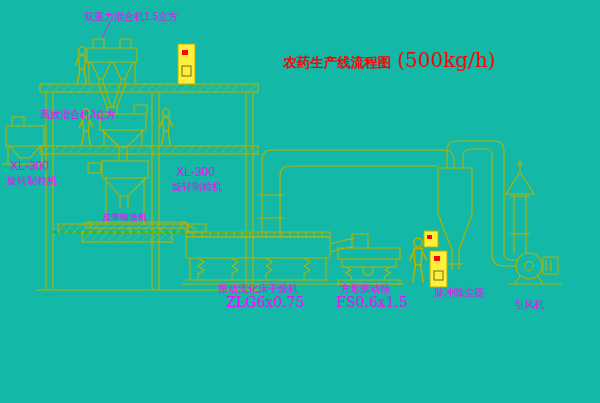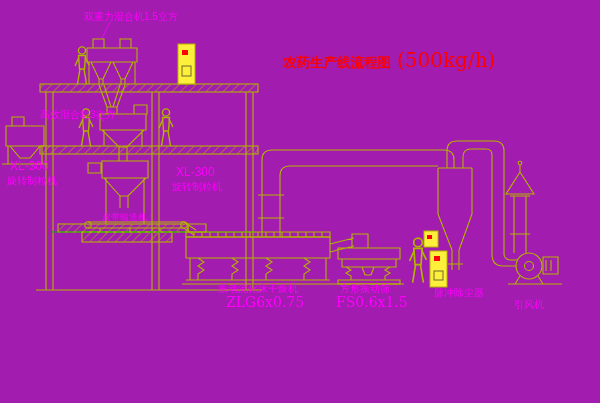--- a/index.html
+++ b/index.html
@@ -1,16 +1,16 @@
 <!DOCTYPE html>
 <html><head>
 <meta charset="utf-8">
 <style>
   html,body{margin:0;padding:0;background:#ffffff;}
-  #stage{position:relative;width:600px;height:403px;background:#a21caf;overflow:hidden;}
+  #stage{position:relative;width:600px;height:403px;background:#14b8a6;overflow:hidden;}
   .ln{stroke:#b3b300;fill:none;stroke-width:1.1;}
   .hatched{fill:url(#hatch);stroke:#b3b300;stroke-width:1.1;}
   .panel{fill:#ffef3d;stroke:#b3b300;stroke-width:1;}
   .reddot{fill:#ff0000;stroke:none;}
   .vent{fill:none;stroke:#6b6b2a;stroke-width:1;}
   .person{stroke:#b3b300;fill:none;stroke-width:1.4;}
   .lbl{fill:#ff00ff;font-family:"Liberation Sans",sans-serif;}
   .mdl{fill:#ff00ff;font-family:"DejaVu Serif",serif;}
   .ttl{fill:#ff0000;font-family:"Liberation Sans",sans-serif;font-weight:bold;}
   .ttlcap{fill:#ff0000;font-family:"DejaVu Serif",serif;font-weight:normal;}

